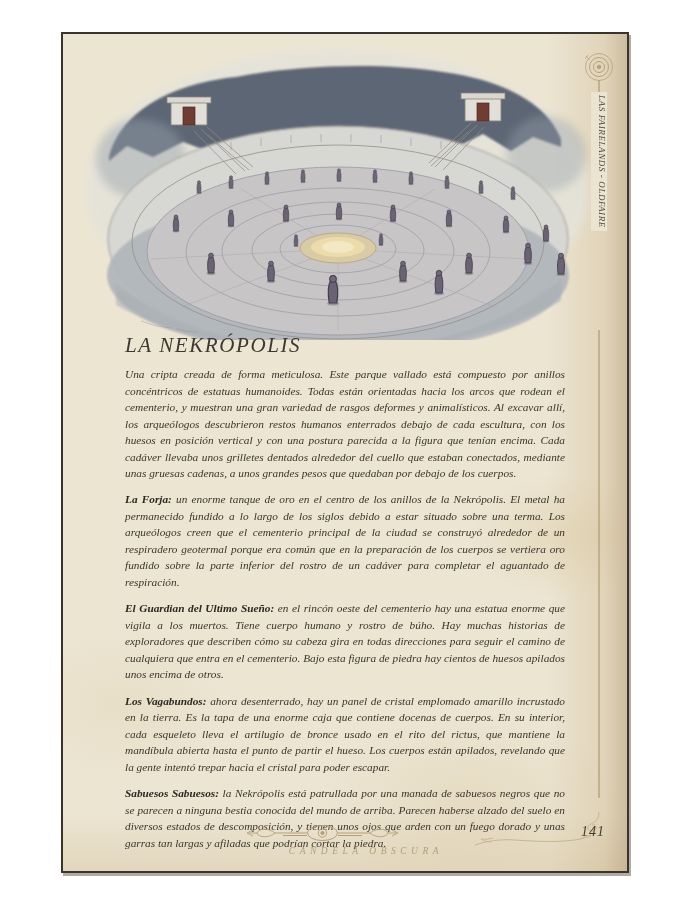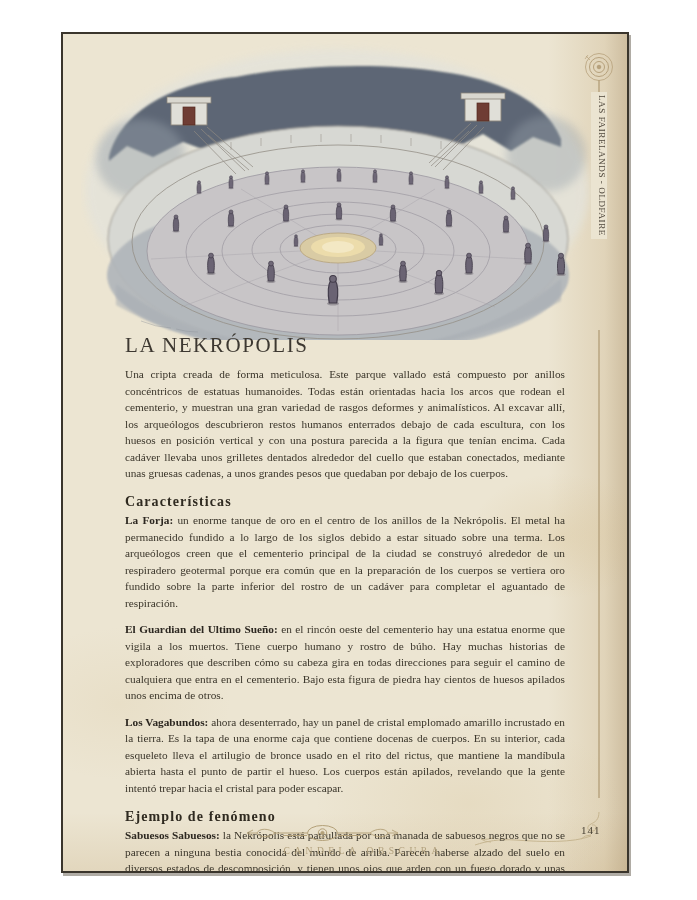--- a/index.html
+++ b/index.html
@@ -12,20 +12,21 @@
     box-sizing:border-box;border:2px solid #3a352c;
     background:
       radial-gradient(ellipse 130px 90px at 88% 60%, rgba(204,172,110,.20), transparent 70%),
       radial-gradient(ellipse 220px 130px at 72% 92%, rgba(198,168,108,.16), transparent 70%),
       radial-gradient(ellipse 160px 110px at 10% 80%, rgba(198,168,108,.10), transparent 70%),
       linear-gradient(to right, rgba(0,0,0,0) 86%, rgba(182,150,96,.22) 96%, rgba(160,130,84,.40) 100%),
       linear-gradient(to bottom, rgba(0,0,0,0) 93%, rgba(182,150,96,.18) 100%),
       #ece5d2;
     box-shadow:2px 3px 0 rgba(80,70,55,.45);
     overflow:hidden;
+    font-style:italic;
   }
   .illustration{position:absolute;left:18px;top:4px;width:515px;height:302px;}
 
   
   .content{position:absolute;left:62px;top:300px;width:440px;color:#39342a;}
   .article-title{
     font-size:21px;line-height:1.1;font-weight:400;letter-spacing:1.6px;
     color:#3d3831;margin:0 0 9px 0;
   }
   .intro, .entry{
@@ -49,21 +50,21 @@
   .sidebar-flourish{position:absolute;left:400px;top:778px;width:138px;height:36px;}
 
   
   .footer-ornament{position:absolute;left:182px;top:788px;width:155px;height:22px;}
   .brand{
     position:absolute;left:140px;top:812px;width:240px;text-align:right;
     font-size:9.5px;letter-spacing:4.5px;color:#b1a07c;
   }
   .page-number{
     position:absolute;left:518px;top:790px;width:40px;text-align:left;
-    font-size:11px;color:#453e31;letter-spacing:1px;
+    font-size:14px;color:#453e31;letter-spacing:1px;
   }
 </style>
 </head>
 <body>
 
 <div class="page">
 
   <svg class="illustration" viewBox="0 0 515 300" aria-hidden="true">
     <defs>
       <filter id="wash" x="-20%" y="-20%" width="140%" height="140%">
@@ -215,26 +216,24 @@
       <path d="M30,26 q-6,2 -12,1 q4,3 10,3"></path>
       <path d="M118,27 q4,-4 10,-4"></path>
     </g>
   </svg>
 
   <div class="content">
     <h1 class="article-title">LA NEKRÓPOLIS</h1>
 
     <p class="intro">Una cripta creada de forma meticulosa. Este parque vallado está compuesto por anillos concéntricos de estatuas humanoides. Todas están orientadas hacia los arcos que rodean el cementerio, y muestran una gran variedad de rasgos deformes y animalísticos. Al excavar allí, los arqueólogos descubrieron restos humanos enterrados debajo de cada escultura, con los huesos en posición vertical y con una postura parecida a la figura que tenían encima. Cada cadáver llevaba unos grilletes dentados alrededor del cuello que estaban conectados, mediante unas gruesas cadenas, a unos grandes pesos que quedaban por debajo de los cuerpos.</p>
 
-    <h2 class="section-heading">Características</h2>
     <p class="entry"><span class="lead">La Forja:</span><span> un enorme tanque de oro en el centro de los anillos de la Nekrópolis. El metal ha permanecido fundido a lo largo de los siglos debido a estar situado sobre una terma. Los arqueólogos creen que el cementerio principal de la ciudad se construyó alrededor de un respiradero geotermal porque era común que en la preparación de los cuerpos se vertiera oro fundido sobre la parte inferior del rostro de un cadáver para completar el aguantado de respiración.</span></p>
     <p class="entry"><span class="lead">El Guardian del Ultimo Sueño:</span><span> en el rincón oeste del cementerio hay una estatua enorme que vigila a los muertos. Tiene cuerpo humano y rostro de búho. Hay muchas historias de exploradores que describen cómo su cabeza gira en todas direcciones para seguir el camino de cualquiera que entra en el cementerio. Bajo esta figura de piedra hay cientos de huesos apilados unos encima de otros.</span></p>
     <p class="entry"><span class="lead">Los Vagabundos:</span><span> ahora desenterrado, hay un panel de cristal emplomado amarillo incrustado en la tierra. Es la tapa de una enorme caja que contiene docenas de cuerpos. En su interior, cada esqueleto lleva el artilugio de bronce usado en el rito del rictus, que mantiene la mandíbula abierta hasta el punto de partir el hueso. Los cuerpos están apilados, revelando que la gente intentó trepar hacia el cristal para poder escapar.</span></p>
 
-    <h2 class="section-heading">Ejemplo de fenómeno</h2>
     <p class="entry"><span class="lead">Sabuesos Sabuesos:</span><span> la Nekrópolis está patrullada por una manada de sabuesos negros que no se parecen a ninguna bestia conocida del mundo de arriba. Parecen haberse alzado del suelo en diversos estados de descomposición, y tienen unos ojos que arden con un fuego dorado y unas garras tan largas y afiladas que podrían cortar la piedra.</span></p>
   </div>
 
   <svg class="footer-ornament" viewBox="0 0 155 22" aria-hidden="true">
     <g fill="none" stroke="#b3a078" stroke-width="1">
       <ellipse cx="77.5" cy="11" rx="15" ry="7.5"></ellipse>
       <circle cx="77.5" cy="11" r="4.2"></circle>
       <circle cx="77.5" cy="11" r="1.6" fill="#b3a078"></circle>
       <path d="M62,11 L30,11 M62,13.5 L38,13.5"></path>
       <path d="M30,11 C24,6 14,6 12,11 C14,16 24,16 30,11 Z" stroke-width=".9"></path>

